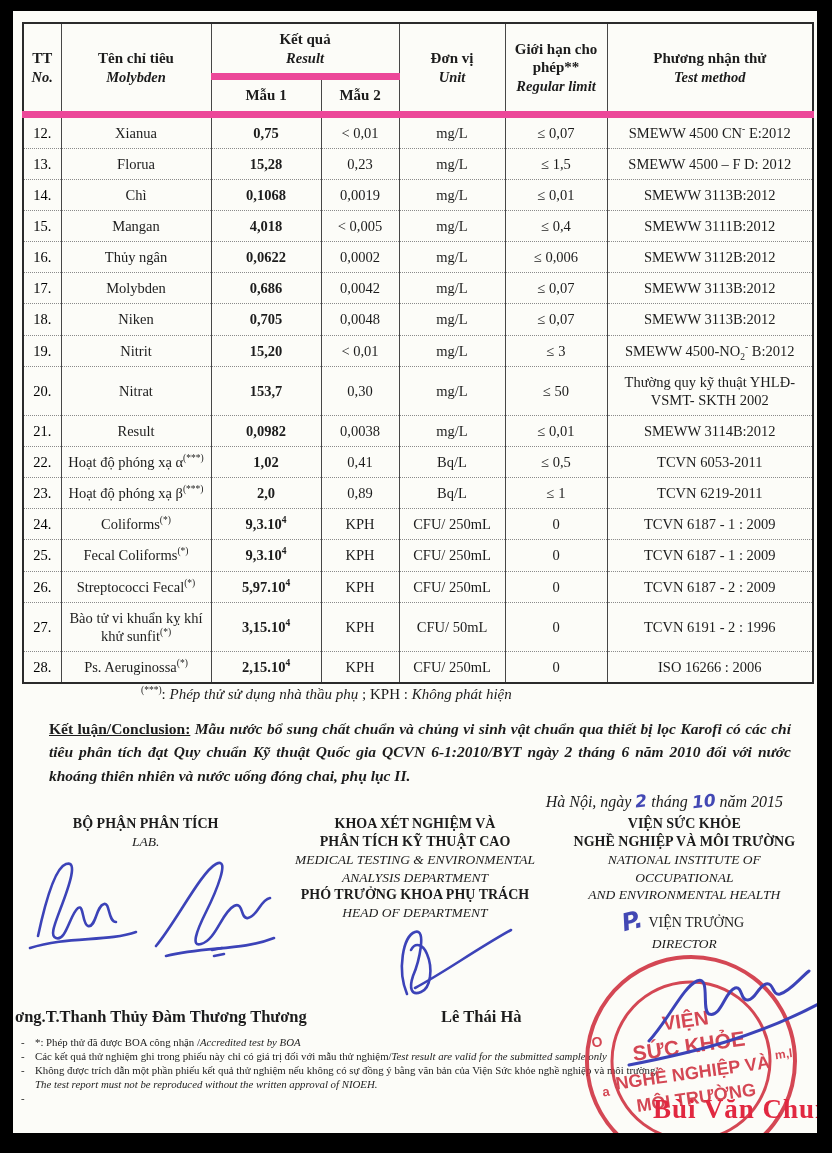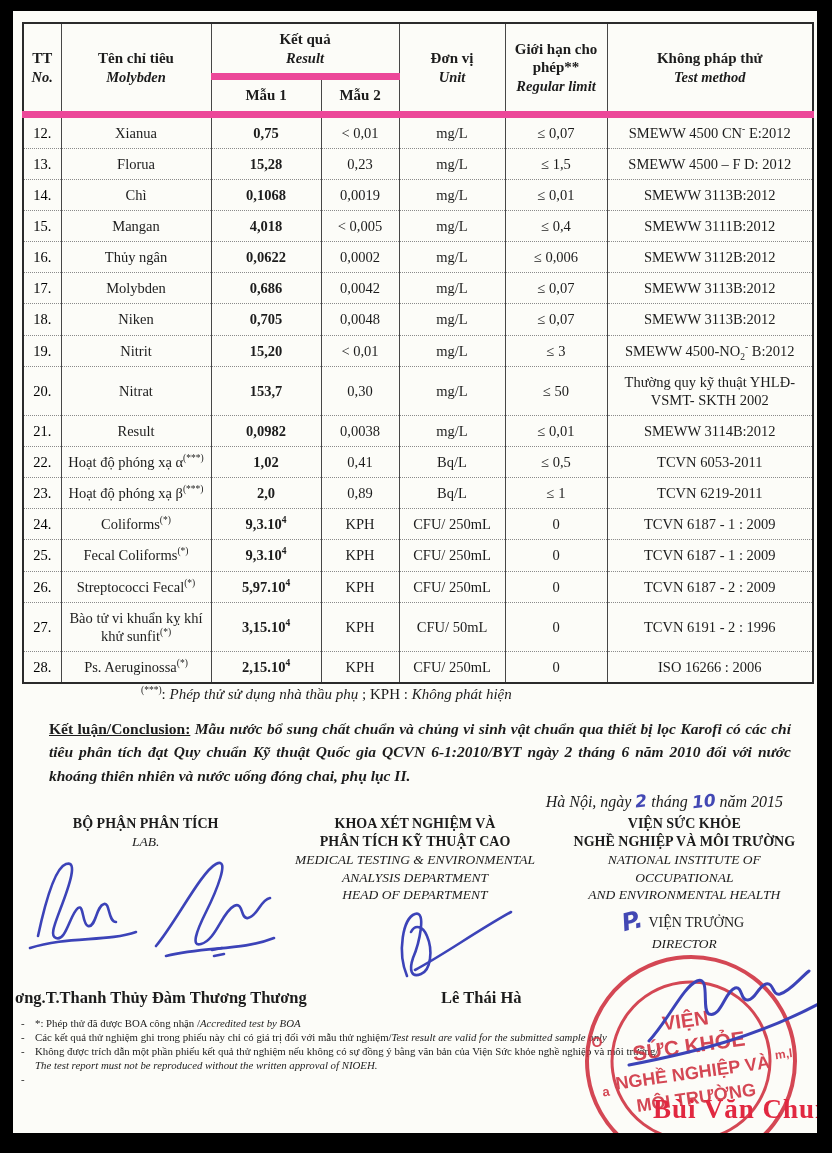--- a/index.html
+++ b/index.html
@@ -107,21 +107,21 @@
         </th>
         <th rowspan="2">
           <span class="vi">Đơn vị</span>
           <span class="en">Unit</span>
         </th>
         <th rowspan="2">
           <span class="vi">Giới hạn cho phép**</span>
           <span class="en">Regular limit</span>
         </th>
         <th rowspan="2">
-          <span class="vi">Không pháp thử</span>
+          <span class="vi">Phương nhận thử</span>
           <span class="en">Test method</span>
         </th>
       </tr>
       <tr>
         <th>
             <span class="vi">Mẫu 1</span>
           </th>
         <th>
             <span class="vi">Mẫu 2</span>
           </th>
@@ -310,20 +310,21 @@
         <path class="ink" d="M150 106 C190 96, 225 101, 258 88"></path>
         <path class="ink" d="M196 100 l10 -2 M198 106 l10 -2"></path>
       </svg>
       <span style="display:block;font-weight:bold;"></span>
     </div>
     <div class="sig-col sig-mid">
       <span class="b">KHOA XÉT NGHIỆM VÀ</span>
       <span class="b">PHÂN TÍCH KỸ THUẬT CAO</span>
       <span class="i">MEDICAL TESTING &amp; ENVIRONMENTAL</span>
       <span class="i">ANALYSIS DEPARTMENT</span>
+      <span class="b">PHÓ TRƯỞNG KHOA PHỤ TRÁCH</span>
       <span class="i">HEAD OF DEPARTMENT</span>
       <svg width="200" height="78" viewBox="0 0 200 78">
         <path class="ink" d="M92 72 C82 48, 88 14, 100 10 C112 6, 104 40, 98 54 C94 66, 96 74, 106 70 C116 66, 118 46, 112 32 C108 22, 100 20, 96 28"></path>
         <path class="ink" d="M100 66 C130 50, 160 28, 196 8"></path>
       </svg>
     </div>
     <div class="sig-col sig-right">
       <span class="b">VIỆN SỨC KHỎE</span>
       <span class="b">NGHỀ NGHIỆP VÀ MÔI TRƯỜNG</span>
       <span class="i">NATIONAL INSTITUTE OF</span>

